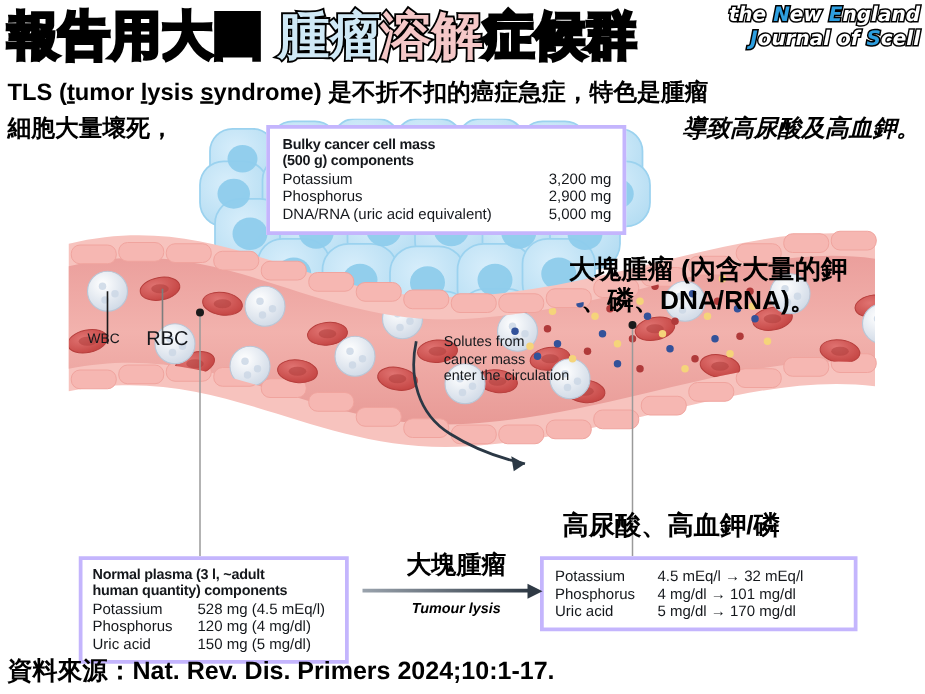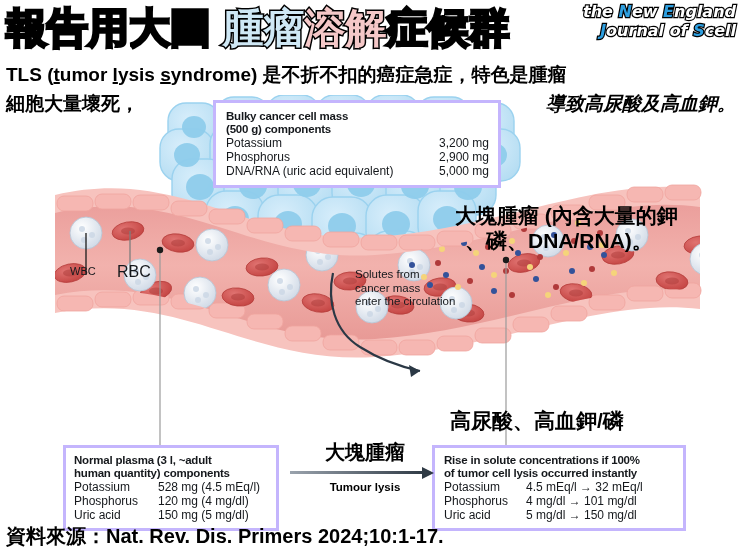--- a/index.html
+++ b/index.html
@@ -165,21 +165,21 @@
   }
   #lysis-arrow .head {
     position: absolute; left: 132px; top: 0px;
     width: 0; height: 0;
     border-top: 6px solid transparent;
     border-bottom: 6px solid transparent;
     border-left: 12px solid #2f3a45;
   }
   #lysis-en {
     font-size: 11.5px; font-weight: bold; color: #000000;
-    text-align: center; margin-top: 2px; white-space: nowrap;
+    text-align: center; margin-top: 2px; white-space: nowrap; font-style: italic;
   }
 
   
   #source-line {
     position: absolute;
     left: 6px;
     top: 523px;
     font-size: 20px;
     font-weight: bold;
     color: #000000;
@@ -563,37 +563,33 @@
         </tr>
         <tr>
           <td class="n">Uric acid</td>
           <td class="v">150 mg (5 mg/dl)</td>
         </tr>
       </tbody>
     </table>
   </div>
 
   <div class="info-box" id="box-rise">
-    <div class="box-title">
-      <div>Rise in solute concentrations if 100%</div>
-      <div>of tumor cell lysis occurred instantly</div>
-    </div>
     <table>
       <tbody>
         <tr>
           <td class="n">Potassium</td>
           <td class="v">4.5 mEq/l → 32 mEq/l</td>
         </tr>
         <tr>
           <td class="n">Phosphorus</td>
           <td class="v">4 mg/dl → 101 mg/dl</td>
         </tr>
         <tr>
           <td class="n">Uric acid</td>
-          <td class="v">5 mg/dl → 150 mg/dl</td>
+          <td class="v">5 mg/dl → 170 mg/dl</td>
         </tr>
       </tbody>
     </table>
   </div>
 
   <div id="lysis-group">
     <div id="lysis-cjk">大塊腫瘤</div>
     <div id="lysis-arrow">
       <div class="shaft"></div>
       <div class="head"></div>

